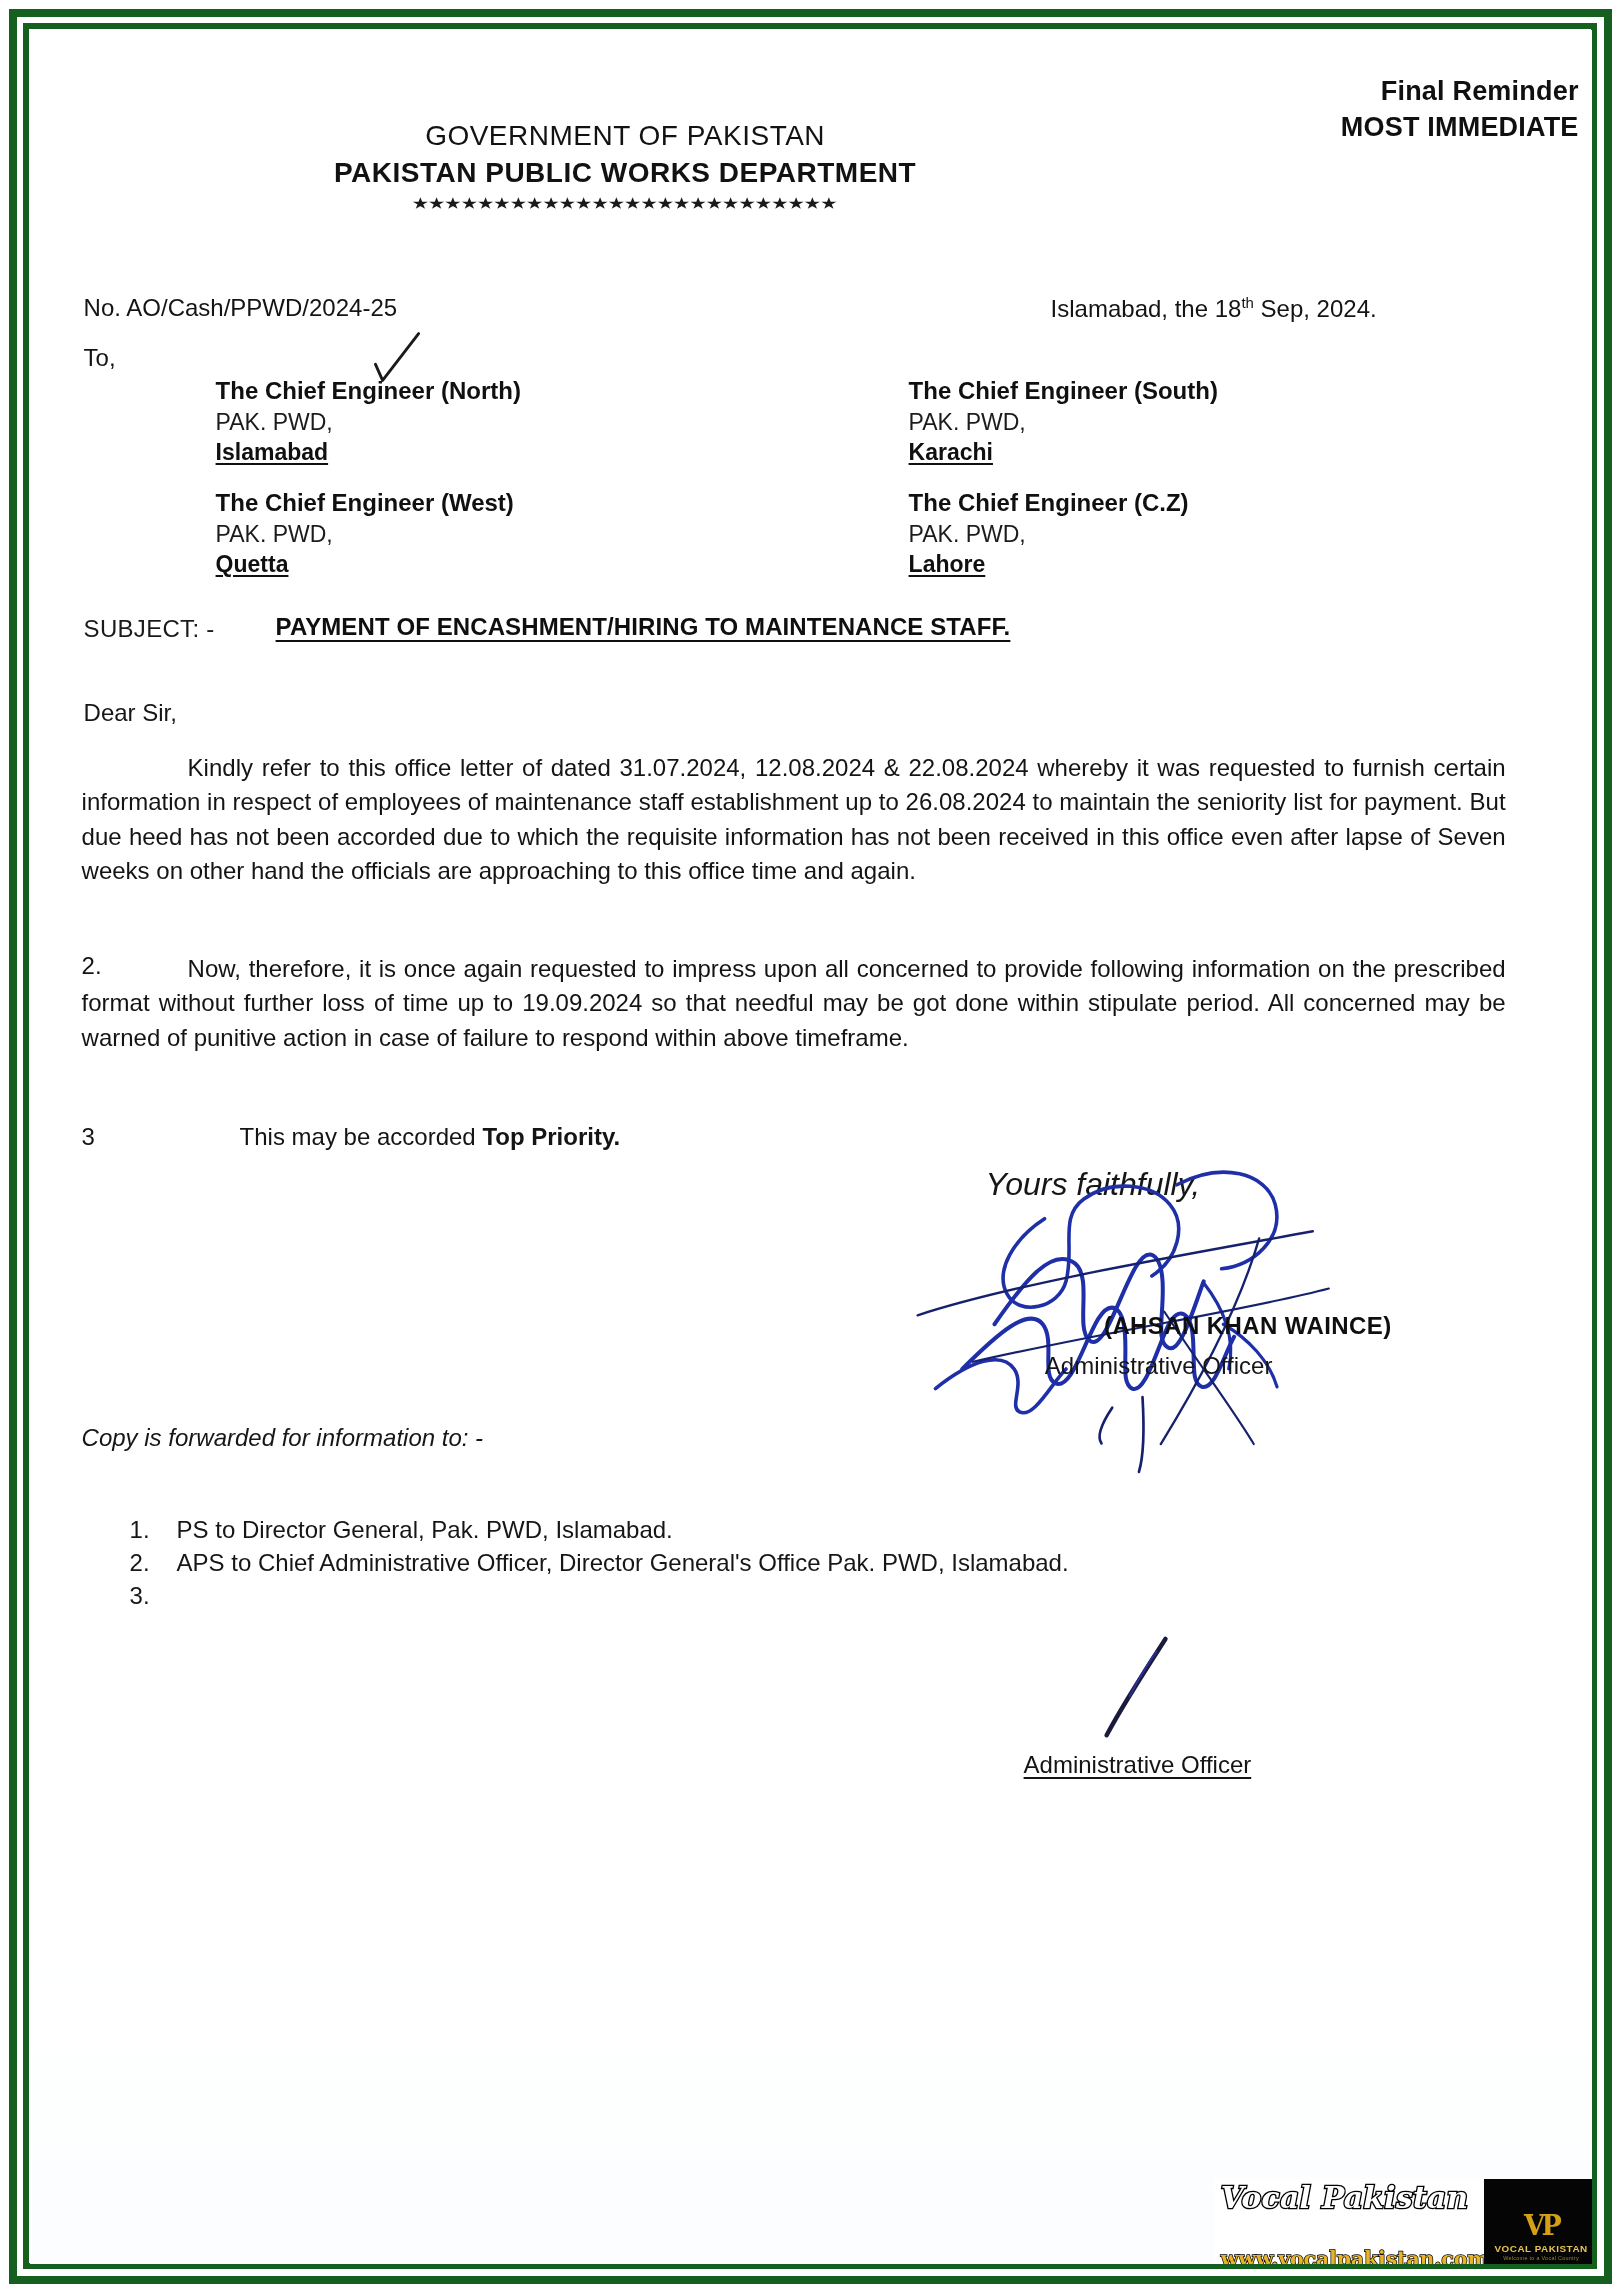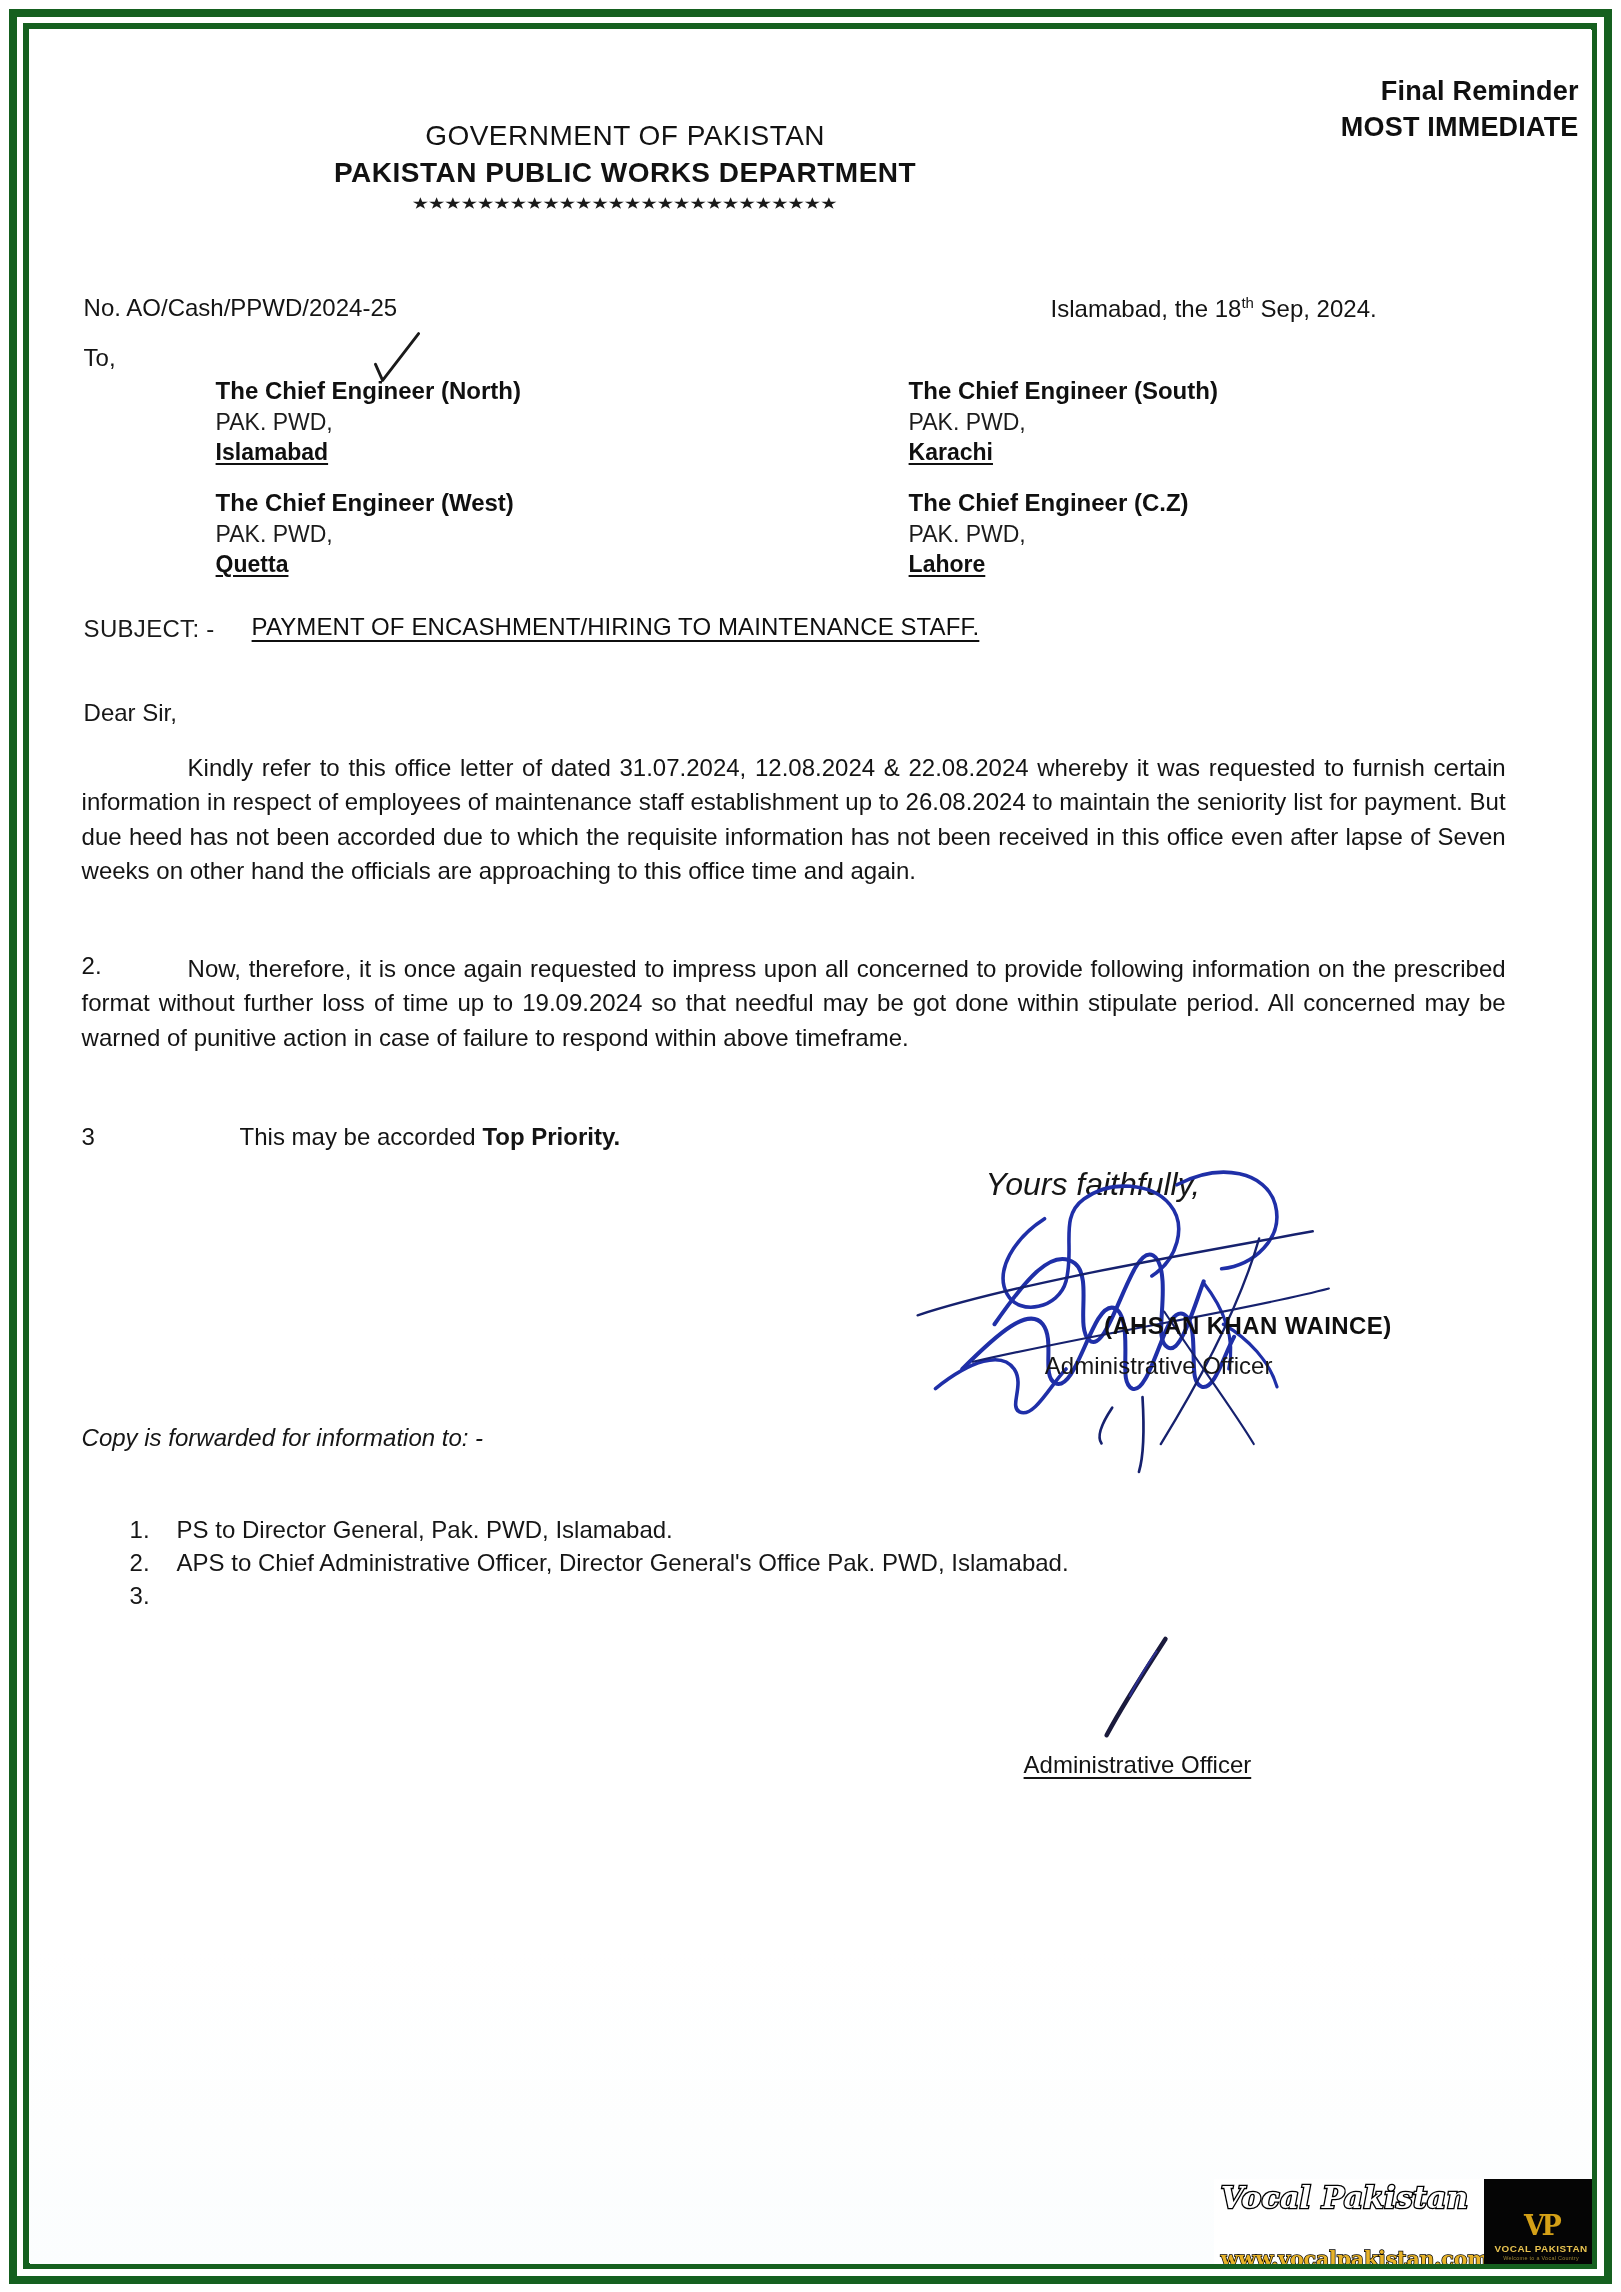--- a/index.html
+++ b/index.html
@@ -111,26 +111,27 @@
   
   .addr { font-size: 23px; line-height: 1.33; }
   .addr .name { font-weight: bold; font-size: 24px; color: #101010; }
   .addr .org  { font-weight: normal; color: #1b1b1b; }
   .addr .city { font-weight: bold; text-decoration: underline; text-underline-offset: 2.7px; color: #101010; }
 
   
   .subj-label { font-size: 24px; color: #1a1a1a; letter-spacing: 0.3px; }
   .subj-text {
     font-size: 24px;
-    font-weight: normal;
+    font-weight: bold;
     letter-spacing: 0.1px;
     text-decoration: underline;
     text-underline-offset: 4.5px;
     text-decoration-thickness: 2.2px;
     color: #0f0f0f;
+    margin-left: 24px;
   }
 
   .salute { font-size: 24px; color: #161616; }
 
   
   .para {
     position: absolute;
     font-size: 24px;
     line-height: 1.44;
     text-align: justify;

